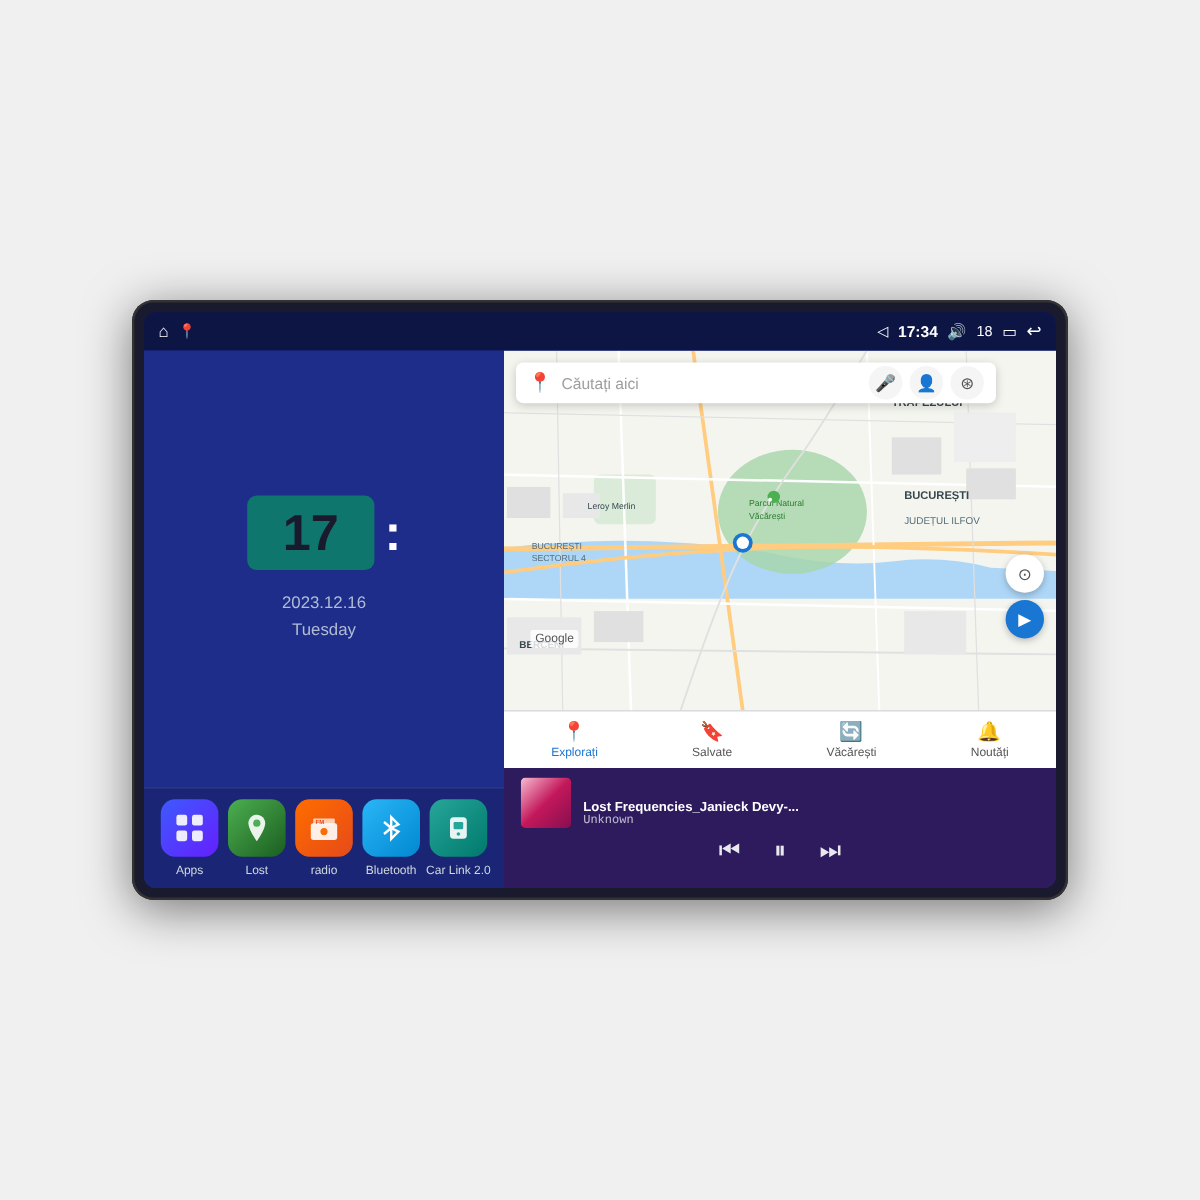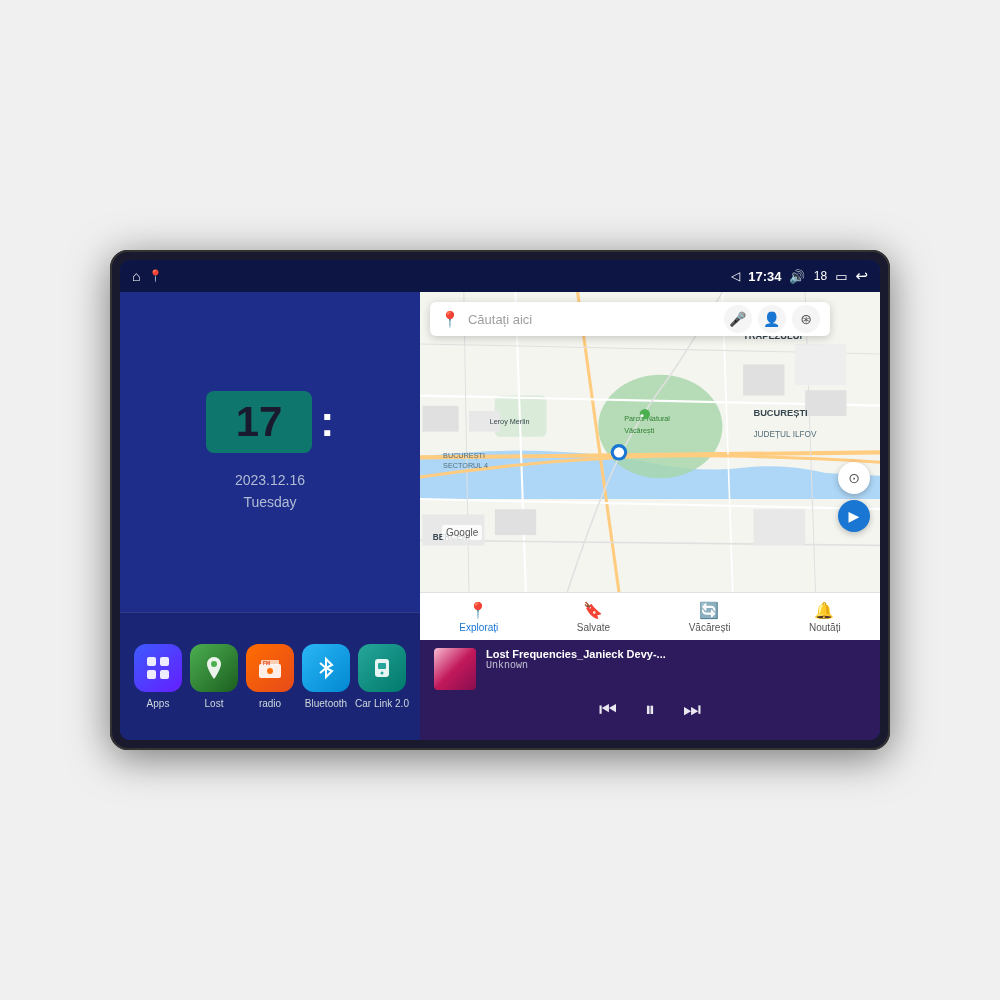--- a/index.html
+++ b/index.html
@@ -121,21 +121,21 @@
 
     .clock-date {
       color: #b0bcd4;
       font-size: 14px;
       text-align: center;
       line-height: 1.6;
     }
 
     
     .app-bar {
-      height: 128px;
+      height: 84px;
       background: #1a2575;
       display: flex;
       align-items: center;
       justify-content: space-around;
       padding: 8px 10px;
       border-top: 1px solid rgba(255,255,255,0.1);
     }
 
     .app-item {
       display: flex;
@@ -273,21 +273,21 @@
       background: linear-gradient(135deg, #3a1c71, #d76d77, #ffaf7b);
       background: #2d1b5e;
       display: flex;
       flex-direction: column;
       padding: 8px 14px;
       flex-shrink: 0;
     }
 
     .music-info {
       display: flex;
-      align-items: flex-start;
+      align-items: flex-end;
       gap: 10px;
       margin-bottom: 8px;
     }
 
     .music-thumb {
       width: 42px;
       height: 42px;
       border-radius: 4px;
       background: linear-gradient(135deg, #c2185b, #880e4f);
       flex-shrink: 0;

